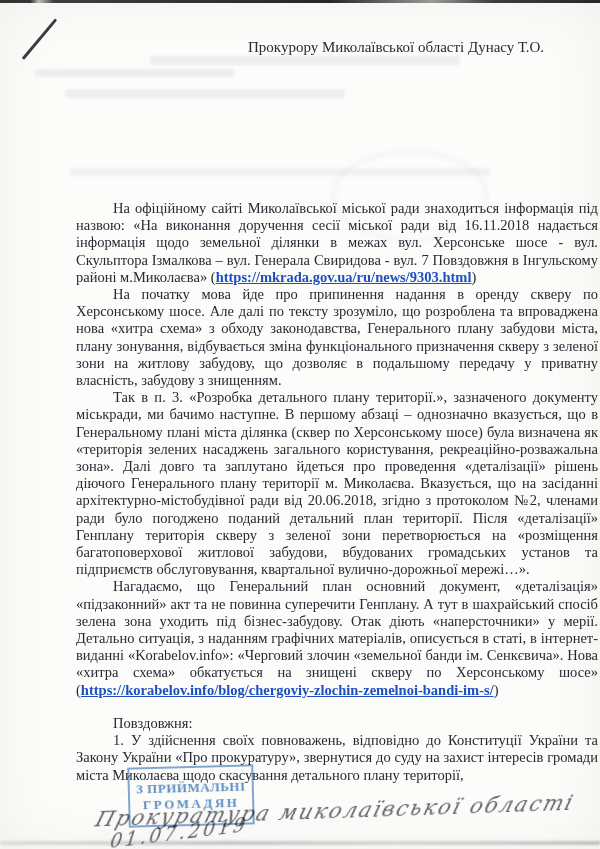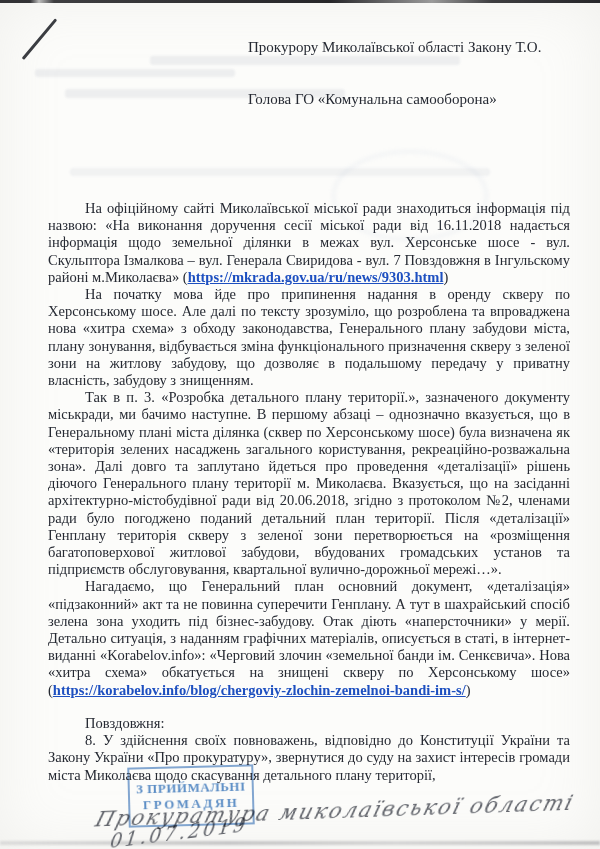--- a/index.html
+++ b/index.html
@@ -51,21 +51,21 @@
   }
   
   .header-block{
     position:absolute;left:248px;top:38px;width:330px;
     font-size:15px;line-height:18px;
   }
   .header-block p{margin:0;}
   .sender-title{margin-top:34px !important;}
   
   .body-text{
-    position:absolute;left:48px;top:200px;width:522px;
+    position:absolute;left:76px;top:200px;width:522px;
     font-size:14.5px;line-height:17.2px;
     text-align:justify;
   }
   .body-text p{margin:0;text-indent:37px;}
   .body-text p.gap-before{margin-top:16px;}
   .doc-link{
     color:#1d4fc0;font-weight:bold;text-decoration:underline;
     cursor:pointer;
   }
   
@@ -106,31 +106,30 @@
 
   <div class="pen-slash"></div>
 
   <div class="bleed bleed-1"></div>
   <div class="bleed bleed-2"></div>
   <div class="bleed bleed-3"></div>
   <div class="bleed bleed-4"></div>
   <div class="bleed-circle"></div>
 
   <div class="header-block">
-    <p>Прокурору Миколаївської області Закону Т.О.</p>
-    <p class="sender-title">Голова ГО «Комунальна самооборона»</p>
+    <p>Прокурору Миколаївської області Дунасу Т.О.</p>
   </div>
 
   <div class="body-text" id="paragraphs">
       <p><span>На офіційному сайті Миколаївської міської ради знаходиться інформація під назвою: «На виконання доручення сесії міської ради від 16.11.2018 надається інформація щодо земельної ділянки в межах вул. Херсонське шосе - вул. Скульптора Ізмалкова – вул. Генерала Свиридова - вул. 7 Повздовжня в Інгульскому районі м.Миколаєва» (</span><a class="doc-link" href="#">https://mkrada.gov.ua/ru/news/9303.html</a><span>)</span></p>
       <p><span>На початку мова йде про припинення надання в оренду скверу по Херсонському шосе. Але далі по тексту зрозуміло, що розроблена та впроваджена нова «хитра схема» з обходу законодавства, Генерального плану забудови міста, плану зонування, відбувається зміна функціонального призначення скверу з зеленої зони на житлову забудову, що дозволяє в подальшому передачу у приватну власність, забудову з знищенням.</span></p>
       <p><span>Так в п. 3. «Розробка детального плану території.», зазначеного документу міськради, ми бачимо наступне. В першому абзаці – однозначно вказується, що в Генеральному плані міста ділянка (сквер по Херсонському шосе) була визначена як «територія зелених насаджень загального користування, рекреаційно-розважальна зона». Далі довго та заплутано йдеться про проведення «деталізації» рішень діючого Генерального плану території м. Миколаєва. Вказується, що на засіданні архітектурно-містобудівної ради від 20.06.2018, згідно з протоколом №2, членами ради було погоджено поданий детальний план території. Після «деталізації» Генплану територія скверу з зеленої зони перетворюється на «розміщення багатоповерхової житлової забудови, вбудованих громадських установ та підприємств обслуговування, квартальної вулично-дорожньої мережі…».</span></p>
       <p><span>Нагадаємо, що Генеральний план основний документ, «деталізація» «підзаконний» акт та не повинна суперечити Генплану. А тут в шахрайський спосіб зелена зона уходить під бізнес-забудову. Отак діють «наперсточники» у мерії. Детально ситуація, з наданням графічних матеріалів, описується в статі, в інтернет-виданні «Korabelov.info»: «Черговий злочин «земельної банди ім. Сенкєвича». Нова «хитра схема» обкатується на знищені скверу по Херсонському шосе» (</span><a class="doc-link" href="#">https://korabelov.info/blog/chergoviy-zlochin-zemelnoi-bandi-im-s/</a><span>)</span></p>
       <p class="gap-before"><span>Повздовжня:</span></p>
-      <p><span>8. У здійснення своїх повноважень, відповідно до Конституції України та Закону України «Про прокуратуру», звернутися до суду на захист інтересів громади міста Миколаєва щодо скасування детального плану території,</span></p>
+      <p><span>1. У здійснення своїх повноважень, відповідно до Конституції України та Закону України «Про прокуратуру», звернутися до суду на захист інтересів громади міста Миколаєва щодо скасування детального плану території,</span></p>
     </div>
 
   <div class="stamp">
     <div class="stamp-line1">З ПРИЙМАЛЬНІ</div>
     <div class="stamp-line2">ГРОМАДЯН</div>
   </div>
 
   <div class="handwriting hw-note">Прокуратура миколаївської області</div>
   <div class="handwriting hw-date">01.07.2019</div>
 

